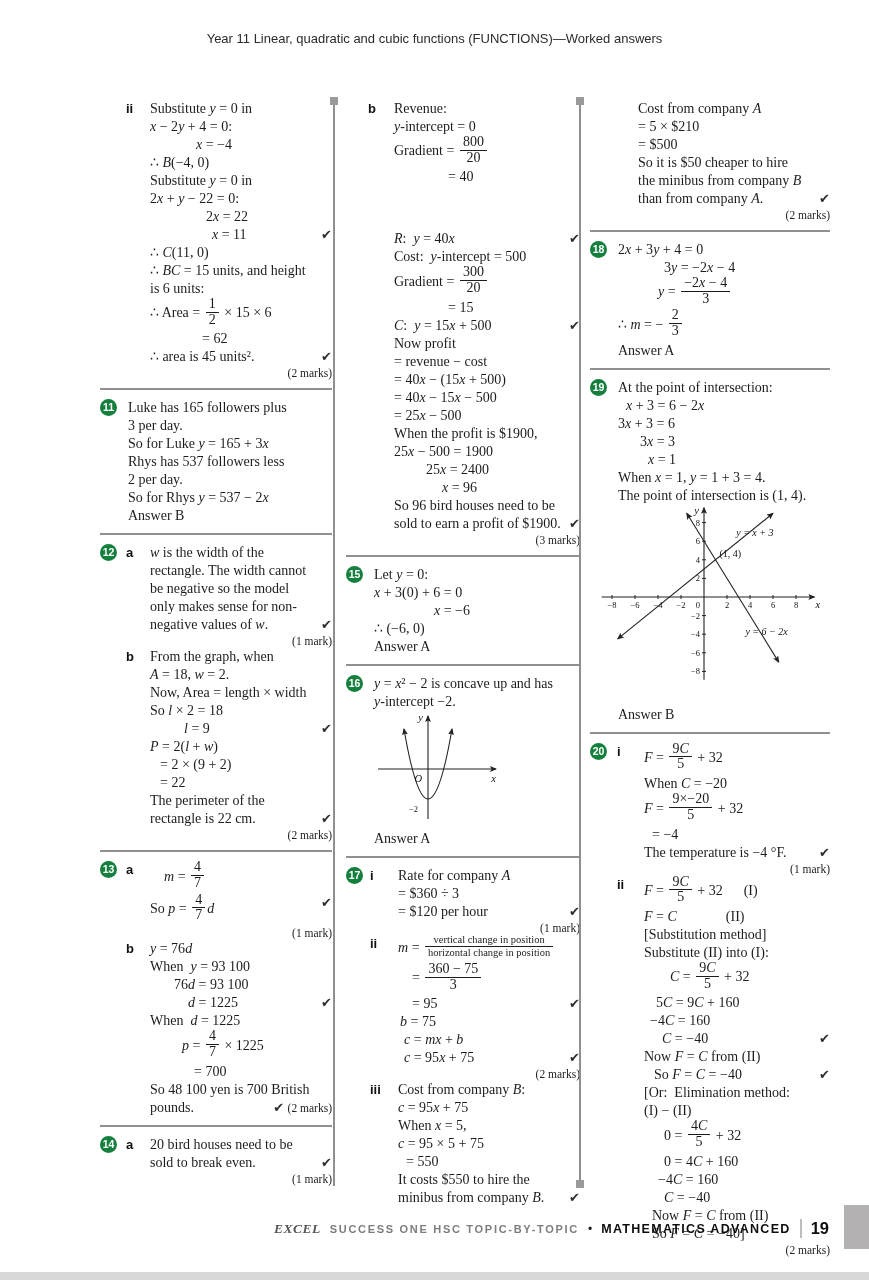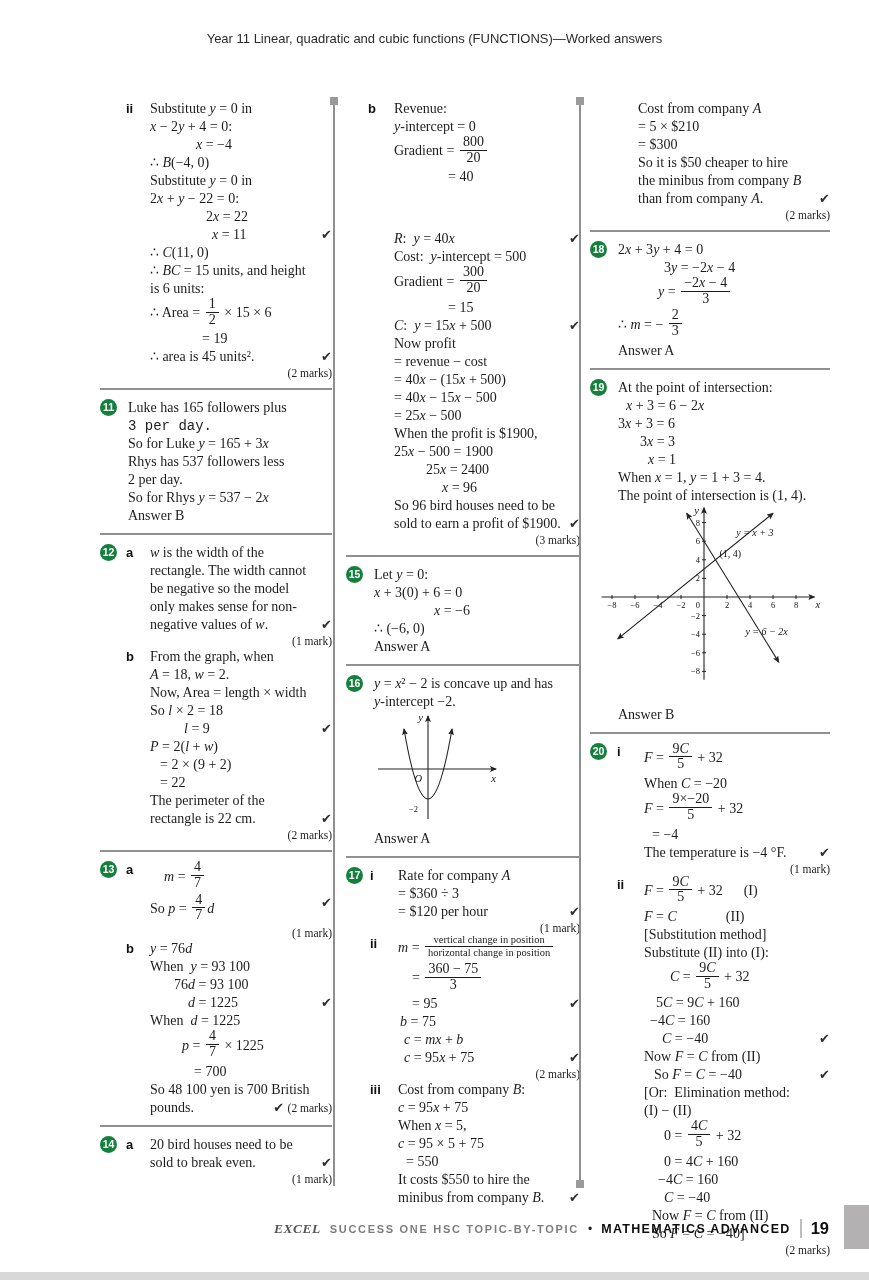--- a/index.html
+++ b/index.html
@@ -63,30 +63,30 @@
         <div class="row" style="padding-left: 96px;"><span class="txt"><i>x</i> = −4</span></div>
         <div class="row" style="padding-left: 50px;"><span class="txt">∴ <i>B</i>(−4, 0)</span></div>
         <div class="row" style="padding-left: 50px;"><span class="txt">Substitute <i>y</i> = 0 in</span></div>
         <div class="row" style="padding-left: 50px;"><span class="txt">2<i>x</i> + <i>y</i> − 22 = 0:</span></div>
         <div class="row" style="padding-left: 106px;"><span class="txt">2<i>x</i> = 22</span></div>
         <div class="row" style="padding-left: 112px;"><span class="txt"><i>x</i> = 11</span><span class="right"><span class="check">✔</span></span></div>
         <div class="row" style="padding-left: 50px;"><span class="txt">∴ <i>C</i>(11, 0)</span></div>
         <div class="row" style="padding-left: 50px;"><span class="txt">∴ <i>BC</i> = 15 units, and height</span></div>
         <div class="row" style="padding-left: 50px;"><span class="txt">is 6 units:</span></div>
         <div class="row" style="padding-left: 50px;"><span class="txt">∴ Area = <span class="frac"><span class="fnum">1</span><span class="fden">2</span></span> × 15 × 6</span></div>
-        <div class="row" style="padding-left: 102px;"><span class="txt">= 19</span></div>
+        <div class="row" style="padding-left: 102px;"><span class="txt">= 62</span></div>
         <div class="row" style="padding-left: 50px;"><span class="txt">∴ area is 45 units².</span><span class="right"><span class="check">✔</span></span></div>
         <div class="row marksrow" style="padding-left: 50px;">
           <span class="right"><span class="marks">(2 marks)</span></span>
         </div>
       </div>
       <div class="sep"></div>
       <div class="block">
         <div class="row" style="padding-left: 28px;"><span class="badge">11</span><span class="txt">Luke has 165 followers plus</span></div>
-        <div class="row" style="padding-left: 28px; font-family: Liberation Mono, monospace;"><span class="txt">3 per day.</span></div>
+        <div class="row" style="padding-left: 28px;"><span class="txt">3 per day.</span></div>
         <div class="row" style="padding-left: 28px;"><span class="txt">So for Luke <i>y</i> = 165 + 3<i>x</i></span></div>
         <div class="row" style="padding-left: 28px;"><span class="txt">Rhys has 537 followers less</span></div>
         <div class="row" style="padding-left: 28px;"><span class="txt">2 per day.</span></div>
         <div class="row" style="padding-left: 28px;"><span class="txt">So for Rhys <i>y</i> = 537 − 2<i>x</i></span></div>
         <div class="row" style="padding-left: 28px;"><span class="txt">Answer B</span></div>
       </div>
       <div class="sep"></div>
       <div class="block">
         <div class="row" style="padding-left: 50px;"><span class="badge">12</span><span class="plabel" style="left: 26px;">a</span><span class="txt"><i>w</i> is the width of the</span></div>
         <div class="row" style="padding-left: 50px;"><span class="txt">rectangle. The width cannot</span></div>
@@ -213,21 +213,21 @@
         <div class="row" style="padding-left: 52px;"><span class="txt"><i>c</i> = 95 × 5 + 75</span></div>
         <div class="row" style="padding-left: 60px;"><span class="txt">= 550</span></div>
         <div class="row" style="padding-left: 52px;"><span class="txt">It costs $550 to hire the</span></div>
         <div class="row" style="padding-left: 52px;"><span class="txt">minibus from company <i>B</i>.</span><span class="right"><span class="check">✔</span></span></div>
       </div>
     </div>
   <div class="col" data-col="2">
       <div class="block">
         <div class="row" style="padding-left: 48px;"><span class="txt">Cost from company <i>A</i></span></div>
         <div class="row" style="padding-left: 48px;"><span class="txt">= 5 × $210</span></div>
-        <div class="row" style="padding-left: 48px;"><span class="txt">= $300</span></div>
+        <div class="row" style="padding-left: 48px;"><span class="txt">= $500</span></div>
         <div class="row" style="padding-left: 48px;"><span class="txt">So it is $50 cheaper to hire</span></div>
         <div class="row" style="padding-left: 48px;"><span class="txt">the minibus from company <i>B</i></span></div>
         <div class="row" style="padding-left: 48px;"><span class="txt">than from company <i>A</i>.</span><span class="right"><span class="check">✔</span></span></div>
         <div class="row marksrow" style="padding-left: 48px;">
           <span class="right"><span class="marks">(2 marks)</span></span>
         </div>
       </div>
       <div class="sep"></div>
       <div class="block">
         <div class="row" style="padding-left: 28px;"><span class="badge">18</span><span class="txt">2<i>x</i> + 3<i>y</i> + 4 = 0</span></div>

